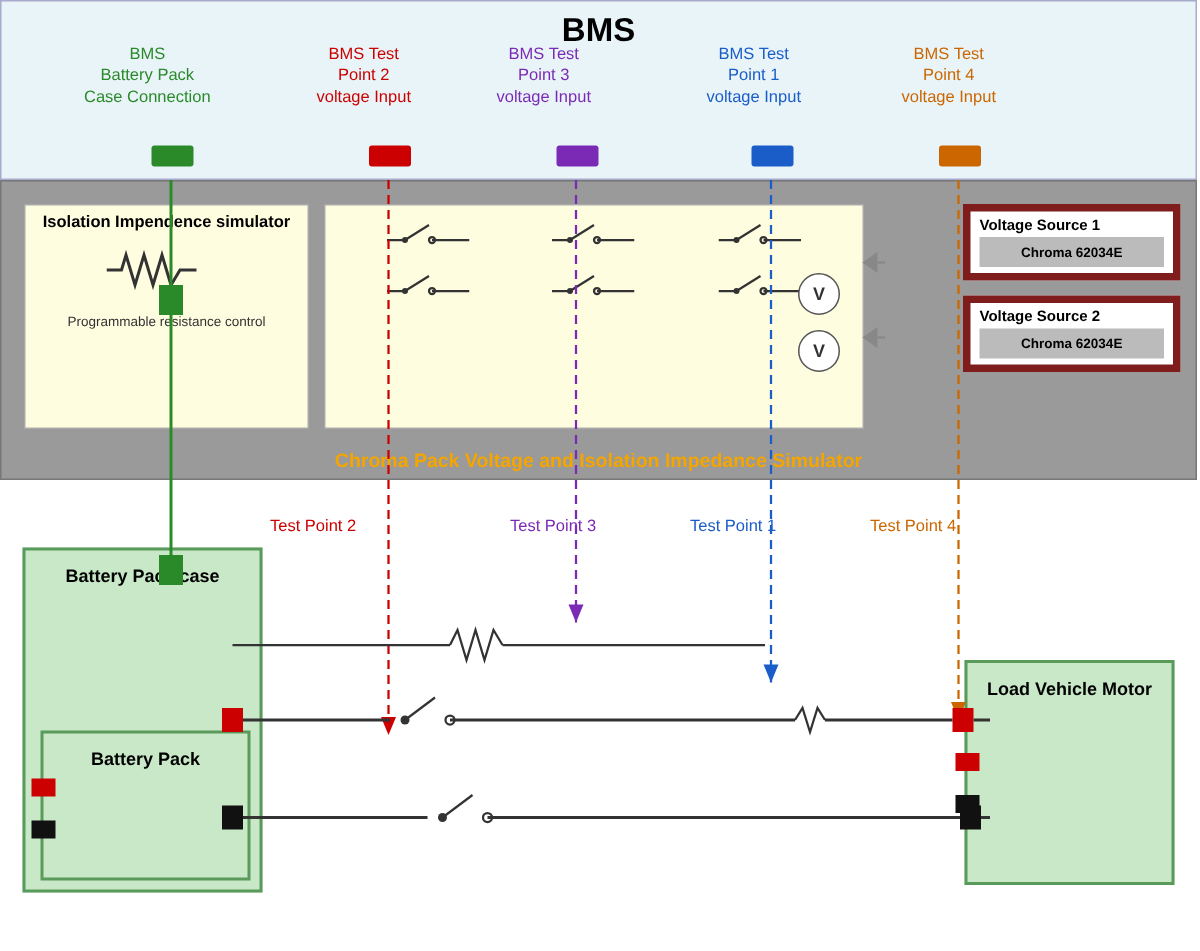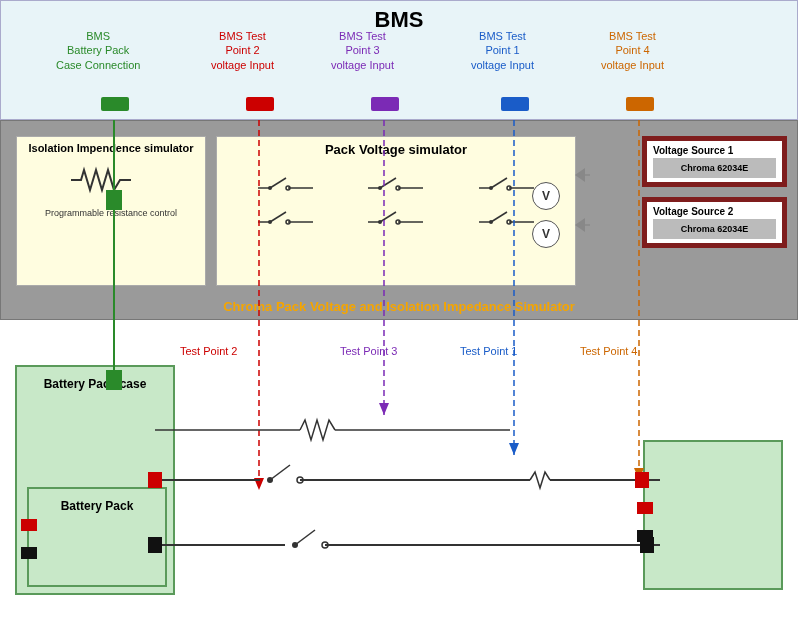--- a/index.html
+++ b/index.html
@@ -357,21 +357,20 @@
       <div class="resistor-symbol">
         
         <svg width="80" height="30" viewBox="0 0 80 30">
           <polyline points="0,15 10,15 13,5 19,25 25,5 31,25 37,5 43,25 49,15 60,15" fill="none" stroke="#333" stroke-width="2"></polyline>
         </svg>
       </div>
       <div class="isolation-subtitle">Programmable resistance control</div>
     </div>
 
     <div class="pack-voltage-box">
-      <div class="pack-voltage-title">Pack Voltage simulator</div>
 
       <div class="switch-grid">
 
         <div class="switch-symbol">
           <svg width="55" height="25" viewBox="0 0 55 25">
             <line x1="0" y1="18" x2="12" y2="18" stroke="#333" stroke-width="1.5"></line>
             <circle cx="12" cy="18" r="2" fill="#333"></circle>
             <line x1="12" y1="18" x2="28" y2="8" stroke="#333" stroke-width="1.5"></line>
             <circle cx="30" cy="18" r="2" fill="none" stroke="#333" stroke-width="1.5"></circle>
             <line x1="30" y1="18" x2="55" y2="18" stroke="#333" stroke-width="1.5"></line>
@@ -458,20 +457,21 @@
       <div style="position:absolute; left:10px; top:120px; width:140px; height:100px; background:#c8e8c8; border:2px solid #5a9a5a;">
         <div class="battery-pack-title">Battery Pack</div>
 
         <div style="position:absolute; left:-8px; top:30px; width:16px; height:12px; background:#cc0000;"></div>
 
         <div style="position:absolute; left:-8px; top:58px; width:16px; height:12px; background:#111;"></div>
       </div>
     </div>
 
     <div class="load-motor-box">
+      <div class="load-motor-title">Load Vehicle Motor</div>
 
       <div style="position:absolute; left:-8px; top:60px; width:16px; height:12px; background:#cc0000;"></div>
 
       <div style="position:absolute; left:-8px; top:88px; width:16px; height:12px; background:#111;"></div>
     </div>
 
   </div>
 
   <svg class="svg-overlay">
 

